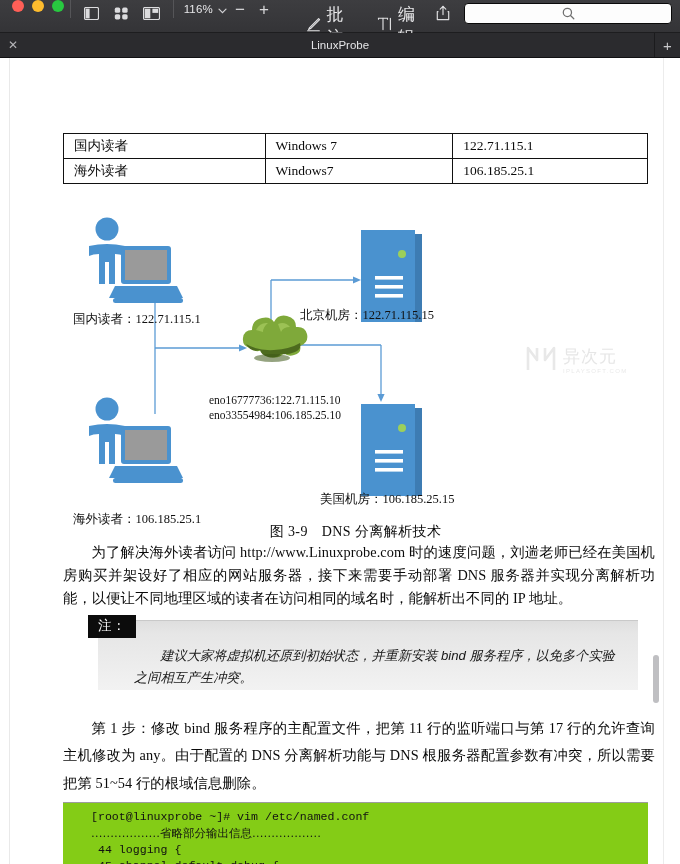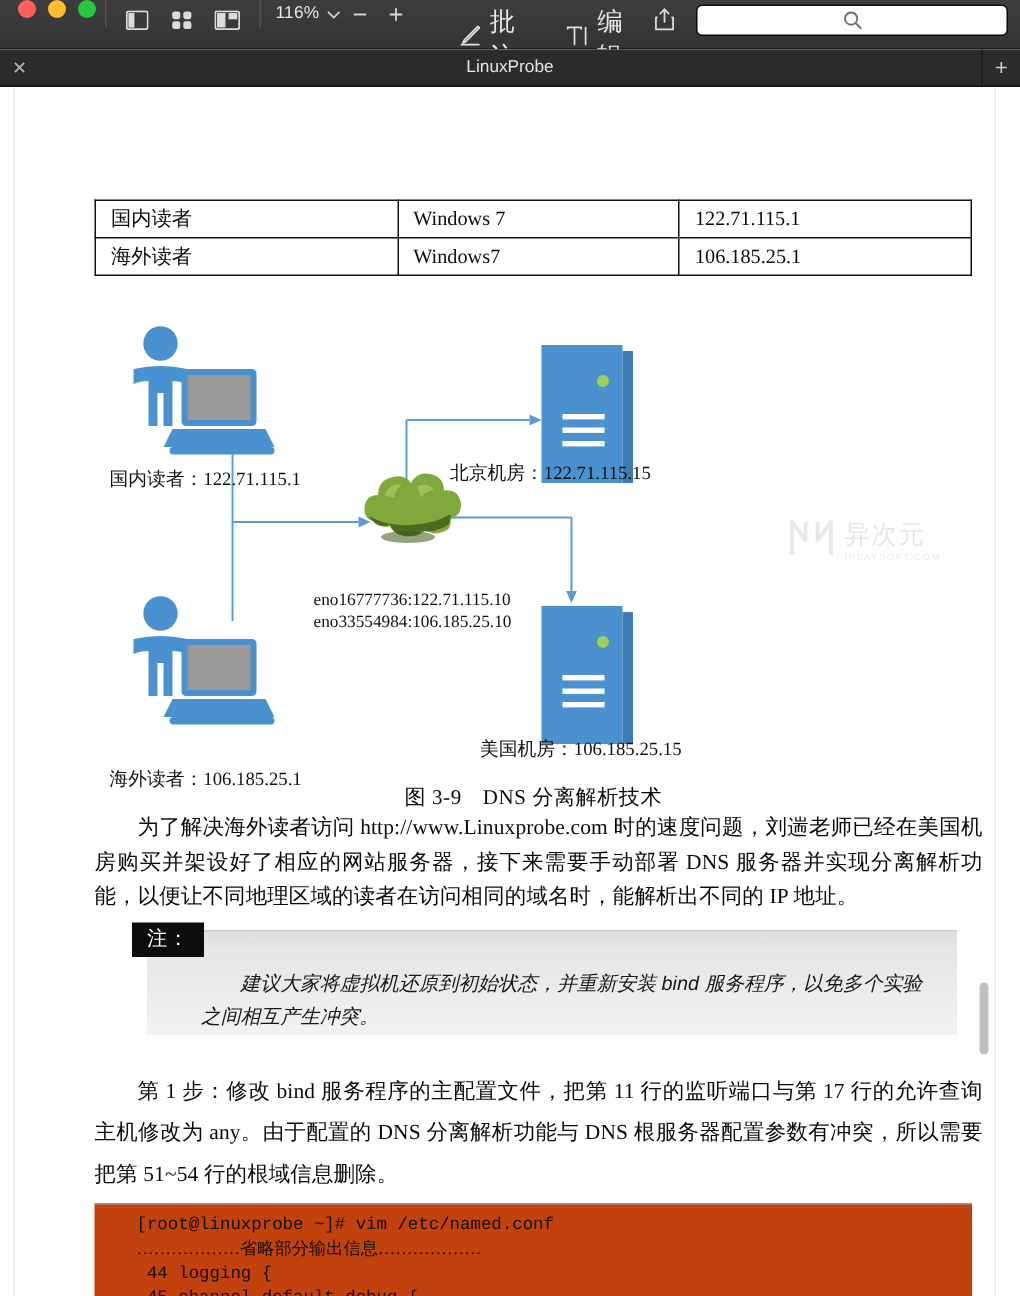--- a/index.html
+++ b/index.html
@@ -214,21 +214,21 @@
     text-indent: 2em;
     font-style: italic;
   }
 
   #para-2 { left: 53px; top: 657px; width: 592px; text-indent: 2em; line-height: 1.92; }
 
   
   #code-block {
     position: absolute; left: 53px; top: 744px;
     width: 585px; height: 62px;
-    background: #c2410c;
+    background: #84cc16;
     border-top: 1px solid #9d9d9d;
     padding: 6px 0 0 28px;
   }
   .code-line {
     font-family: "Liberation Mono", monospace;
     font-size: 11.6px;
     color: #111;
     line-height: 1.42;
     white-space: pre;
   }

